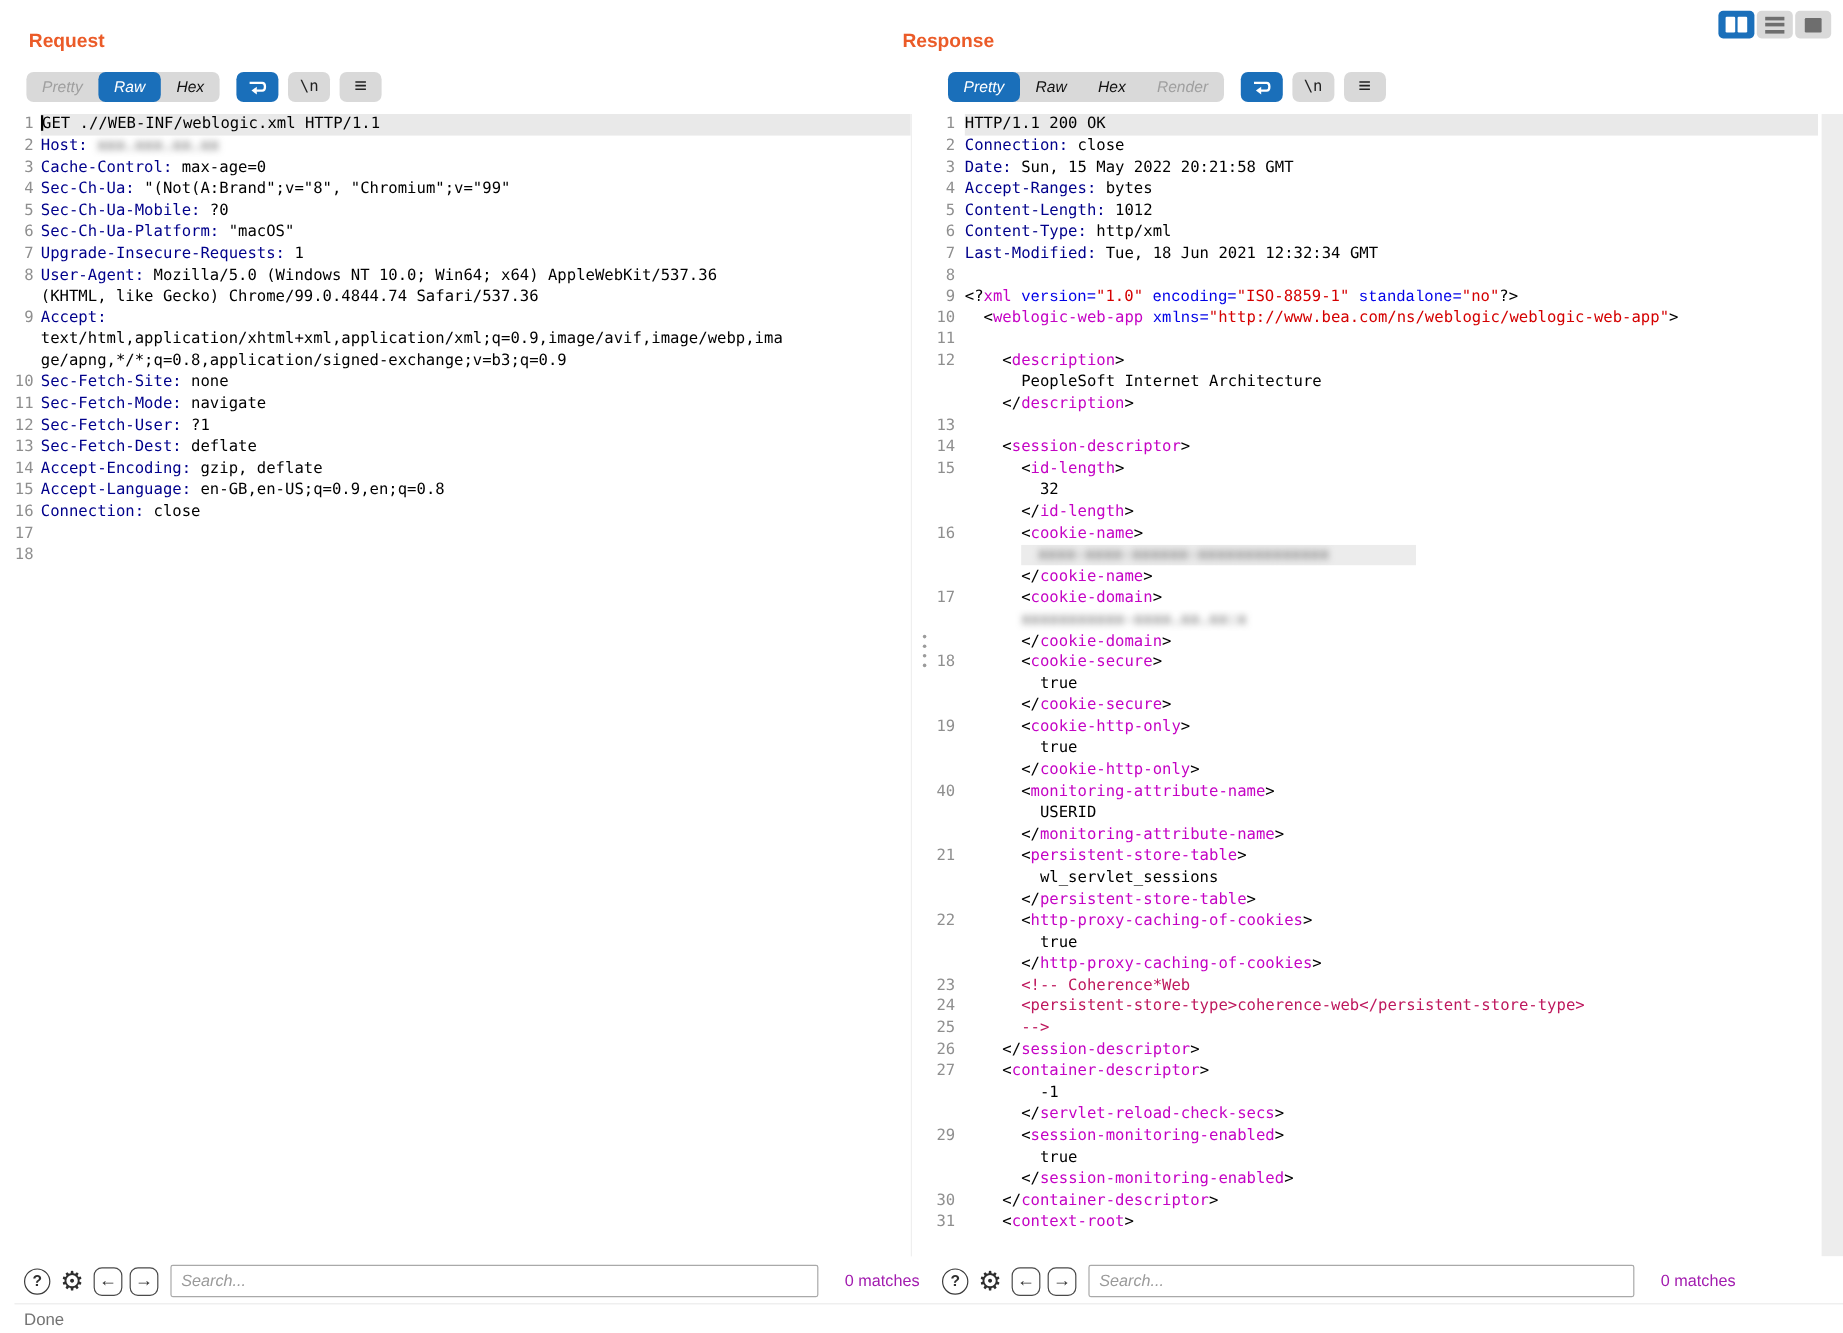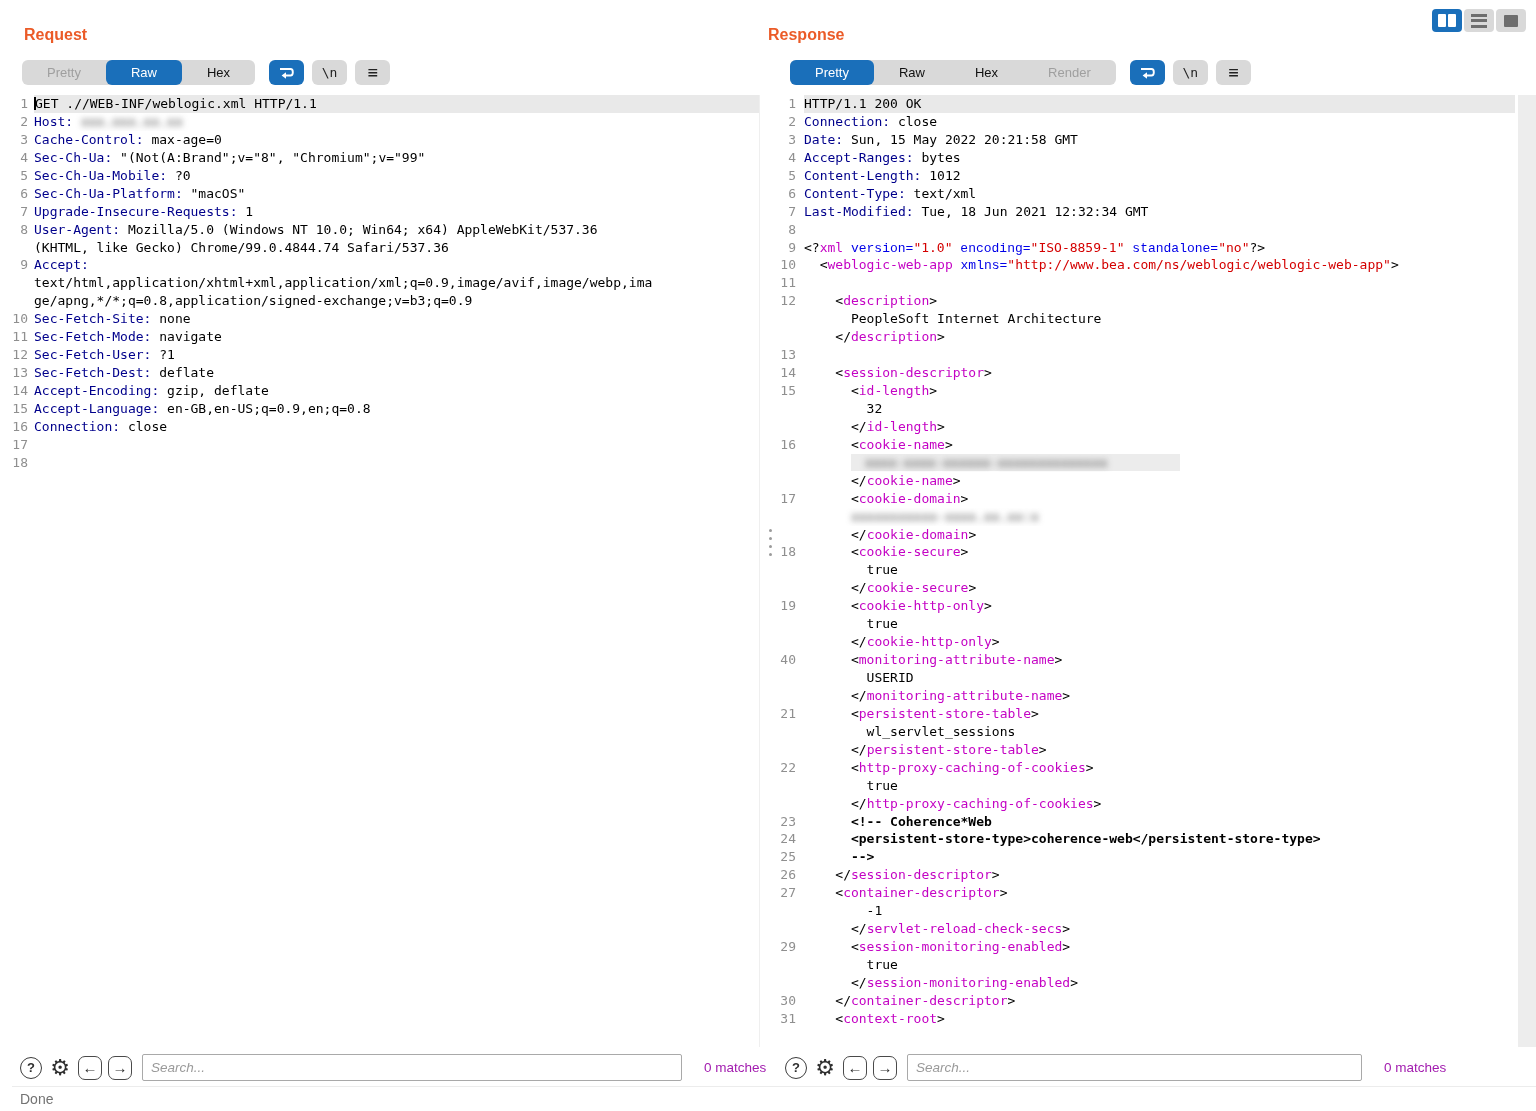--- a/index.html
+++ b/index.html
@@ -3,29 +3,29 @@
 <meta charset="utf-8">
 <style>
   * { margin:0; padding:0; box-sizing:border-box; }
   html,body { width:1536px; height:1111px; background:#ffffff; overflow:hidden;
     font-family:"Liberation Sans", sans-serif; }
   .app { position:relative; width:1536px; height:1111px; background:#fff;margin-left:12px; }
 
   
   .panel-title { position:absolute; top:26px; font-size:16px; font-weight:bold; color:#eb5b28; }
   #req-title { left:12px; }
-  #resp-title { left:756px; }
+  #resp-title { left:740px; }
 
   
   .toolbar { position:absolute; top:60px; display:flex; align-items:center; gap:8px; }
   #req-toolbar { left:10px; }
   #resp-toolbar { left:778px; }
   .tabgroup { display:flex; background:#d9d9d9; border-radius:6px; margin-right:6px; }
-  .tab { padding:0 25px; height:25px; line-height:25px; font-size:13px; color:#111;
-    border-radius:6px; white-space:nowrap; }
+  .tab { padding:0 13px; height:25px; line-height:25px; font-size:13px; color:#111;
+    border-radius:6px; white-space:nowrap;font-style:italic; }
   .tab.selected { background:#1a6fba; color:#fff; }
   .tab.disabled { color:#9f9f9f; }
   .tool { width:35px; height:25px; border:none; border-radius:6px; background:#d9d9d9;
     color:#222; display:flex; align-items:center; justify-content:center;
     font-family:"DejaVu Sans Mono", monospace; font-size:13px; }
   .tool.selected { background:#1a6fba; color:#fff; }
   .tool .menu-glyph { font-size:17px; line-height:1; }
 
   
   .editor { position:absolute; top:95px; height:952px; overflow:hidden; background:#fff;
@@ -39,21 +39,21 @@
   #resp-editor .gutter { width:26px; padding-right:8px; }
   .code { flex:1 1 auto; white-space:pre; overflow:hidden; color:#000; }
   .row.active .code { background:#e9e9e9; }
   .caret { display:inline-block; width:2px; height:13px; background:#000;
     vertical-align:-2px; margin-right:-1px; }
   .pl { color:#000000; }
   .hn { color:#00008b; }
   .tg { color:#c403c4; }
   .an { color:#0000e8;font-family:Liberation Mono, monospace; }
   .av { color:#d40000; }
-  .cm { color:#000000;font-weight:bold; }
+  .cm { color:#be185d; }
   .blur { filter:blur(3px); color:#3f3f3f; }
   .rd-box { display:inline-block; }
   .rdg-box { display:inline-block; background:#ececec; height:17px; line-height:17px;
     padding:0 72px 0 14px; vertical-align:top; }
   .rdu-box { display:inline-block; border-bottom:1px solid #7f7f7f; padding-right:4px; }
 
   
   .scroll-track { position:absolute; top:0; right:1px; width:20px; height:952px;
     background:#ededed; }
 
@@ -264,21 +264,21 @@
         <div class="row">
           <span class="gutter">4</span>
           <span class="code"><span class="hn">Accept-Ranges:</span><span class="pl"> bytes</span></span>
         </div>
         <div class="row">
           <span class="gutter">5</span>
           <span class="code"><span class="hn">Content-Length:</span><span class="pl"> 1012</span></span>
         </div>
         <div class="row">
           <span class="gutter">6</span>
-          <span class="code"><span class="hn">Content-Type:</span><span class="pl"> text/xml</span></span>
+          <span class="code"><span class="hn">Content-Type:</span><span class="pl"> http/xml</span></span>
         </div>
         <div class="row">
           <span class="gutter">7</span>
           <span class="code"><span class="hn">Last-Modified:</span><span class="pl"> Tue, 18 Jun 2021 12:32:34 GMT</span></span>
         </div>
         <div class="row">
           <span class="gutter">8</span>
           <span class="code"></span>
         </div>
         <div class="row">

